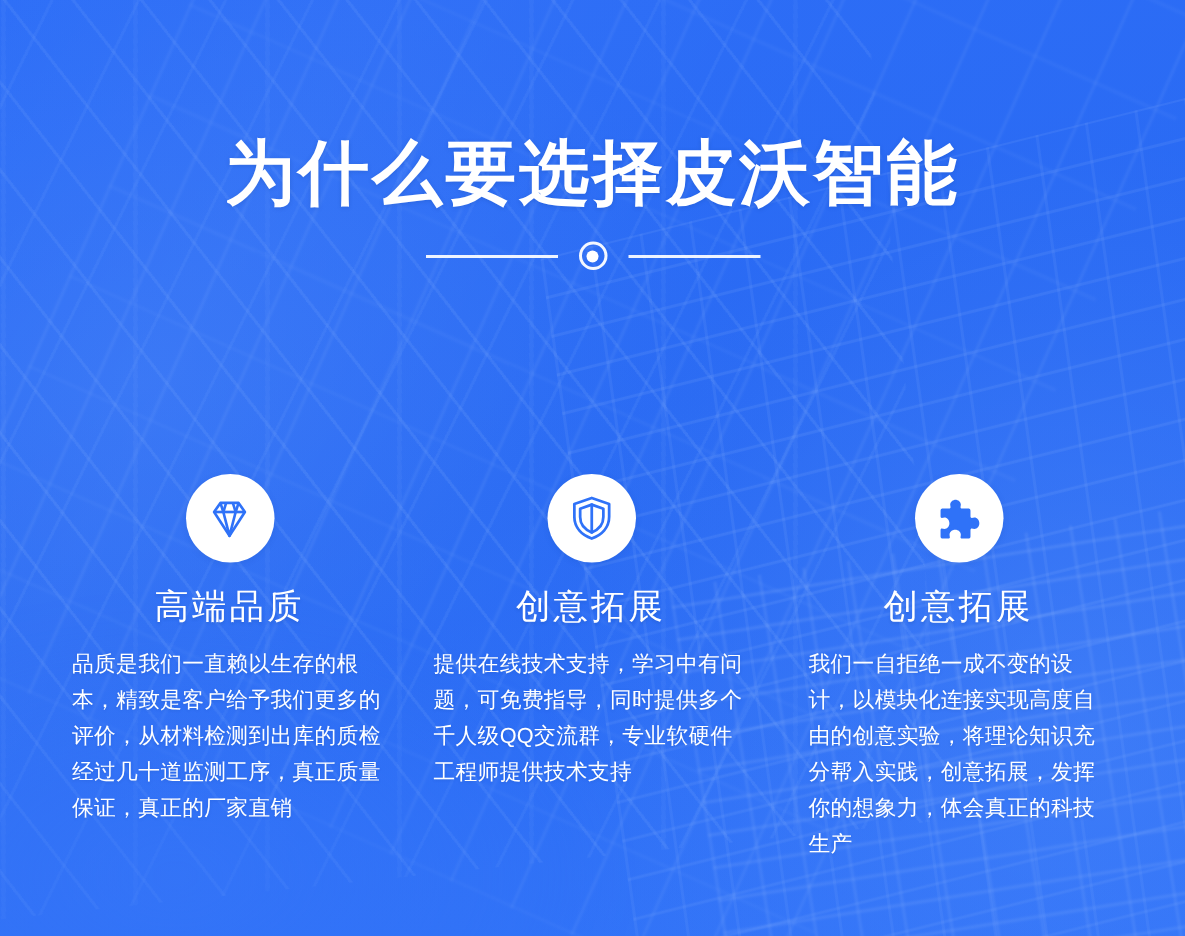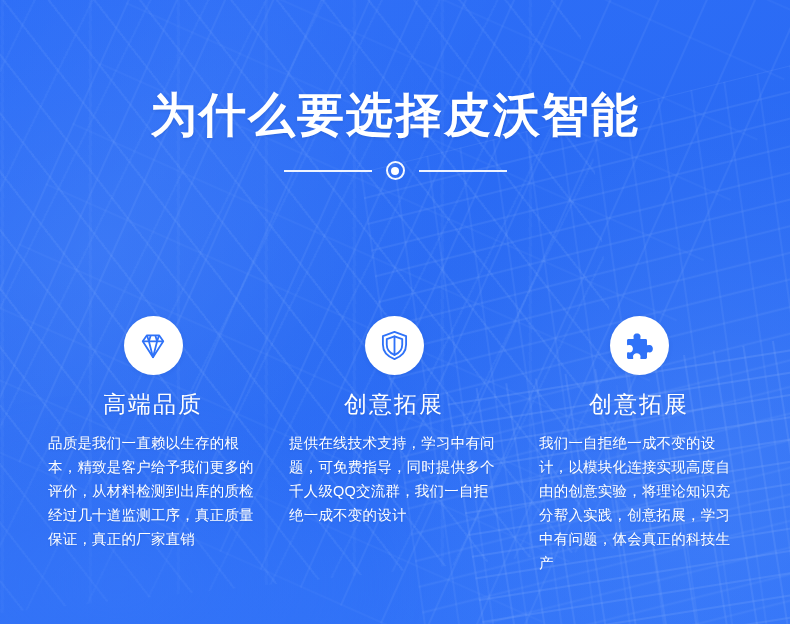--- a/index.html
+++ b/index.html
@@ -216,28 +216,28 @@
         <div class="icon-circle">
           <svg width="29" height="31" viewBox="0 0 30 32">
             <g fill="none" stroke="#2f72f8" stroke-width="1.9" stroke-linejoin="round" stroke-linecap="round">
               <path d="M15 2 L27 6.2 V15 C27 22.6 21.6 27.6 15 30 C8.4 27.6 3 22.6 3 15 V6.2 Z"></path>
               <path d="M15 6.6 L23 9.4 V15.2 C23 20.4 19.4 24 15 25.8 C10.6 24 7 20.4 7 15.2 V9.4 Z"></path>
               <path d="M15 6.6 V25.8"></path>
             </g>
           </svg>
         </div>
         <div class="col-title">创意拓展</div>
-        <div class="col-text">提供在线技术支持，学习中有问题，可免费指导，同时提供多个千人级QQ交流群，我们一自拒绝一成不变的设计</div>
+        <div class="col-text">提供在线技术支持，学习中有问题，可免费指导，同时提供多个千人级QQ交流群，专业软硬件工程师提供技术支持</div>
       </div>
 
       <div class="col col-3">
         <div class="icon-circle">
           <svg width="29" height="29" viewBox="0 0 30 30">
             <path fill="#2f72f8" d="M12.2 2.2 c2.2 0 3.9 1.5 3.9 3.4 c0 .7-.25 1.25-.25 1.8 c0 .55.45.9 1.1.9 h4.3 c.9 0 1.5.6 1.5 1.5 v3.9 c0 .65.35 1.1.9 1.1 c.55 0 1.1-.25 1.8-.25 c1.9 0 3.4 1.7 3.4 3.9 c0 2.2-1.5 3.9-3.4 3.9 c-.7 0-1.25-.25-1.8-.25 c-.55 0-.9.45-.9 1.1 v4.3 c0 .9-.6 1.5-1.5 1.5 h-4.3 c-.65 0-1.1-.35-1.1-.9 c0-.55.25-1.1.25-1.8 c0-1.9-1.7-3.4-3.9-3.4 c-2.2 0-3.9 1.5-3.9 3.4 c0 .7.25 1.25.25 1.8 c0 .55-.45.9-1.1.9 H3.6 c-.9 0-1.5-.6-1.5-1.5 v-4.3 c0-.65.35-1.1.9-1.1 c.55 0 1.1.25 1.8.25 c1.9 0 3.4-1.7 3.4-3.9 c0-2.2-1.5-3.9-3.4-3.9 c-.7 0-1.25.25-1.8.25 c-.55 0-.9-.45-.9-1.1 V9.8 c0-.9.6-1.5 1.5-1.5 h4.3 c.65 0 1.1-.35 1.1-.9 c0-.55-.25-1.1-.25-1.8 c0-1.9 1.7-3.4 3.9-3.4 z"></path>
           </svg>
         </div>
         <div class="col-title">创意拓展</div>
-        <div class="col-text">我们一自拒绝一成不变的设计，以模块化连接实现高度自由的创意实验，将理论知识充分帮入实践，创意拓展，学习中有问题，体会真正的科技生产</div>
+        <div class="col-text">我们一自拒绝一成不变的设计，以模块化连接实现高度自由的创意实验，将理论知识充分帮入实践，创意拓展，发挥你的想象力，体会真正的科技生产</div>
       </div>
 
     </div>
   </div>
 </div>
 
 </body></html>

